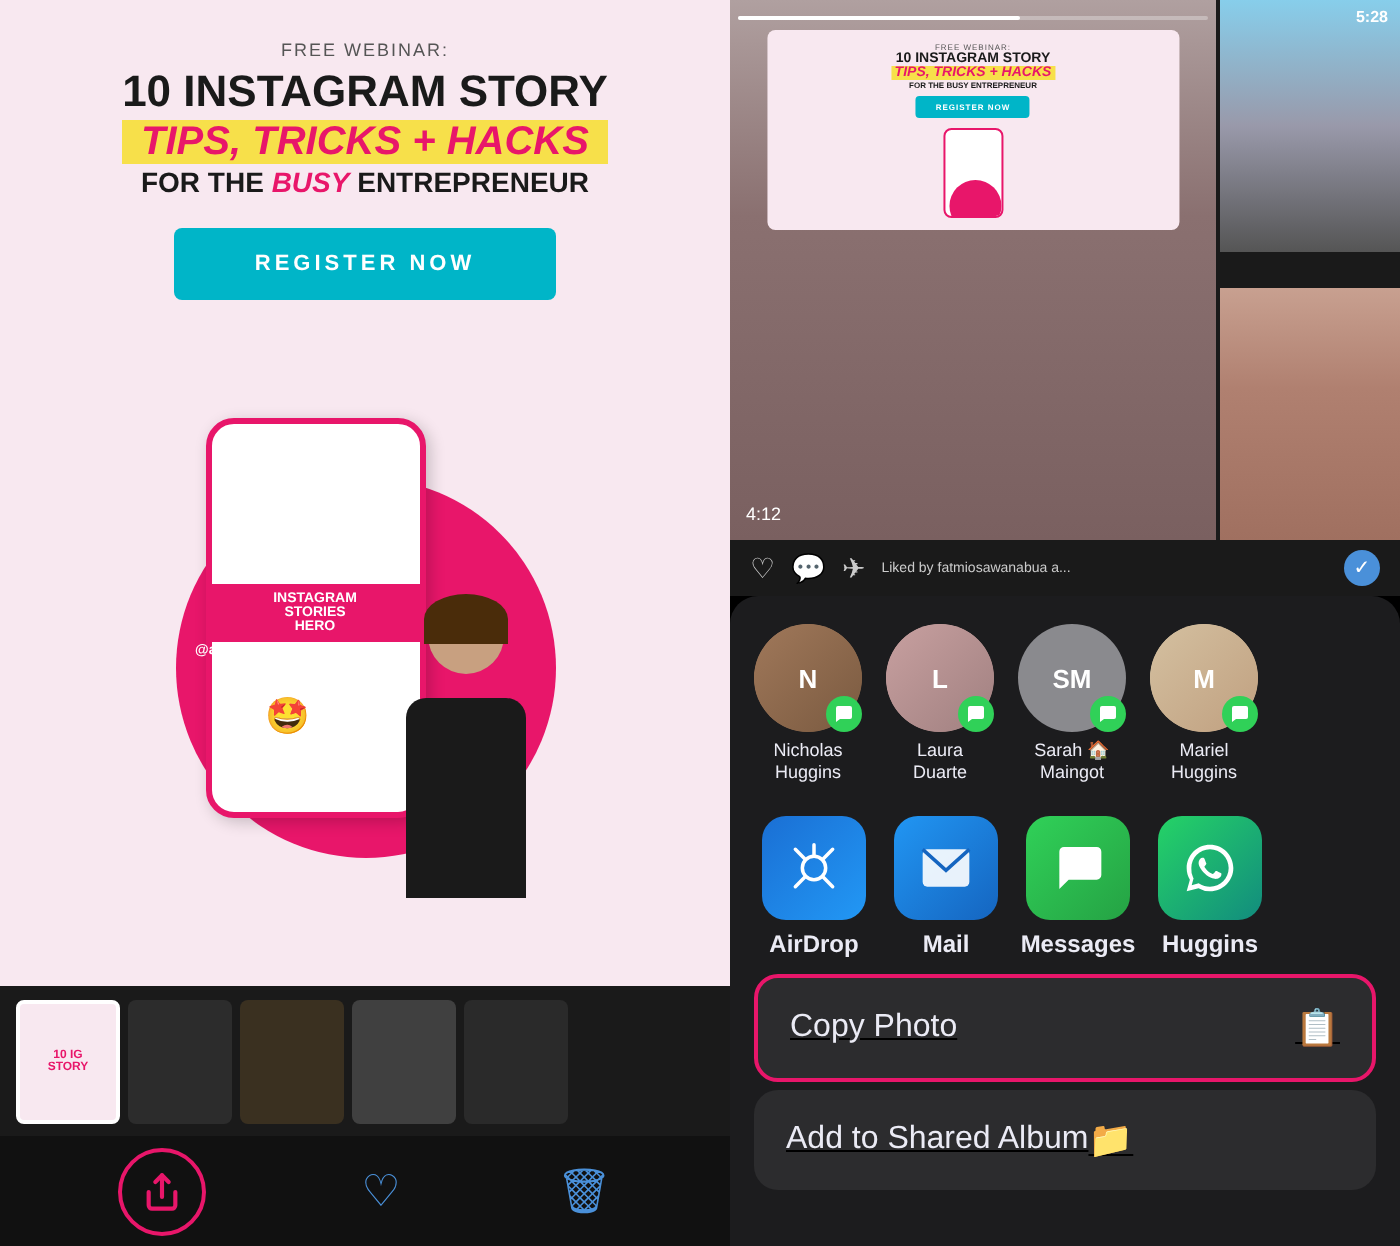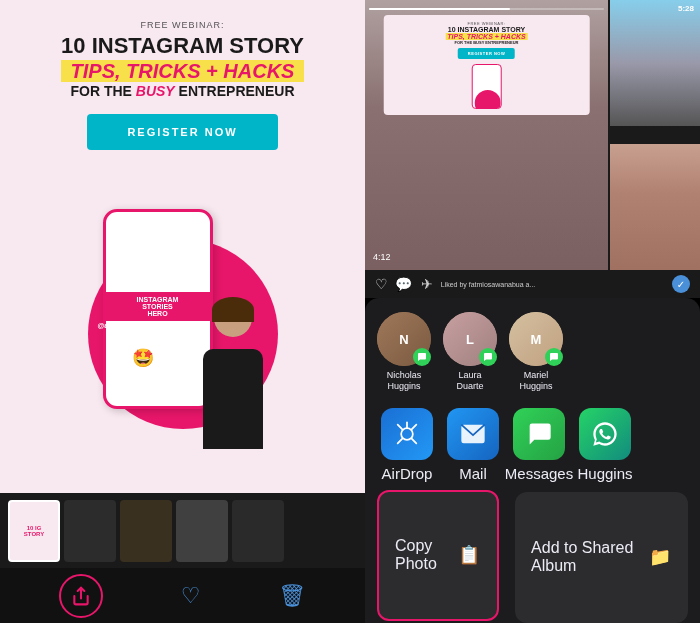--- a/index.html
+++ b/index.html
@@ -433,32 +433,34 @@
 
     .app-icon.whatsapp {
       background: linear-gradient(135deg, #25d366, #128c7e);
     }
 
     .app-icon.instagram-partial {
       background: linear-gradient(135deg, #f09433, #e6683c, #dc2743, #cc2366, #bc1888);
     }
 
     .app-label {
-      font-size: 15px;
+      font-size: 12px;
       color: #ebebf5;
       text-align: center;
+      font-weight: bold;
     }
 
     
     .action-list {
       flex: 1;
       padding: 0 12px;
       display: flex;
-      flex-direction: row;
-      gap: 16px;
+      flex-direction: column;
+      gap: 0;
+      text-decoration: underline;
     }
 
     .action-row {
       display: flex;
       align-items: center;
       justify-content: space-between;
       padding: 14px 16px;
       background: #2c2c2e;
       border-radius: 12px;
       margin-bottom: 2px;
@@ -476,21 +478,21 @@
     }
 
     .action-row-icon {
       font-size: 18px;
       color: #8e8e93;
     }
 
     .action-row-second {
       display: flex;
       align-items: center;
-      justify-content: space-between;
+      justify-content: flex-start;
       padding: 14px 16px;
       background: #2c2c2e;
       border-radius: 12px;
       margin-top: 2px;
       cursor: pointer;
     }
 
     
     .thumb-box {
       width: 52px;
@@ -627,20 +629,31 @@
           </div>
           <div class="messages-badge">
             <svg viewBox="0 0 20 20" fill="white">
                 <path d="M2 4a2 2 0 012-2h12a2 2 0 012 2v9a2 2 0 01-2 2H6l-4 3V4z"></path>
               </svg>
           </div>
         </div>
         <span class="contact-name">Laura<br>Duarte</span>
       </div>
 
+      <div class="contact-item">
+        <div class="contact-avatar-wrapper">
+          <div class="contact-avatar sarah" style="font-size:13px;font-weight:700;background:#8a8a8e;">SM</div>
+          <div class="messages-badge">
+            <svg viewBox="0 0 20 20" fill="white">
+                <path d="M2 4a2 2 0 012-2h12a2 2 0 012 2v9a2 2 0 01-2 2H6l-4 3V4z"></path>
+              </svg>
+          </div>
+        </div>
+        <span class="contact-name">Sarah 🏠<br>Maingot</span>
+      </div>
 
       <div class="contact-item">
         <div class="contact-avatar-wrapper">
           <div class="contact-avatar mariel">
             <div style="width:100%;height:100%;background:linear-gradient(135deg,#d4c0a0,#c0a080);border-radius:50%;display:flex;align-items:center;justify-content:center;color:white;font-size:13px;font-weight:700;">M</div>
           </div>
           <div class="messages-badge">
             <svg viewBox="0 0 20 20" fill="white">
                 <path d="M2 4a2 2 0 012-2h12a2 2 0 012 2v9a2 2 0 01-2 2H6l-4 3V4z"></path>
               </svg>

